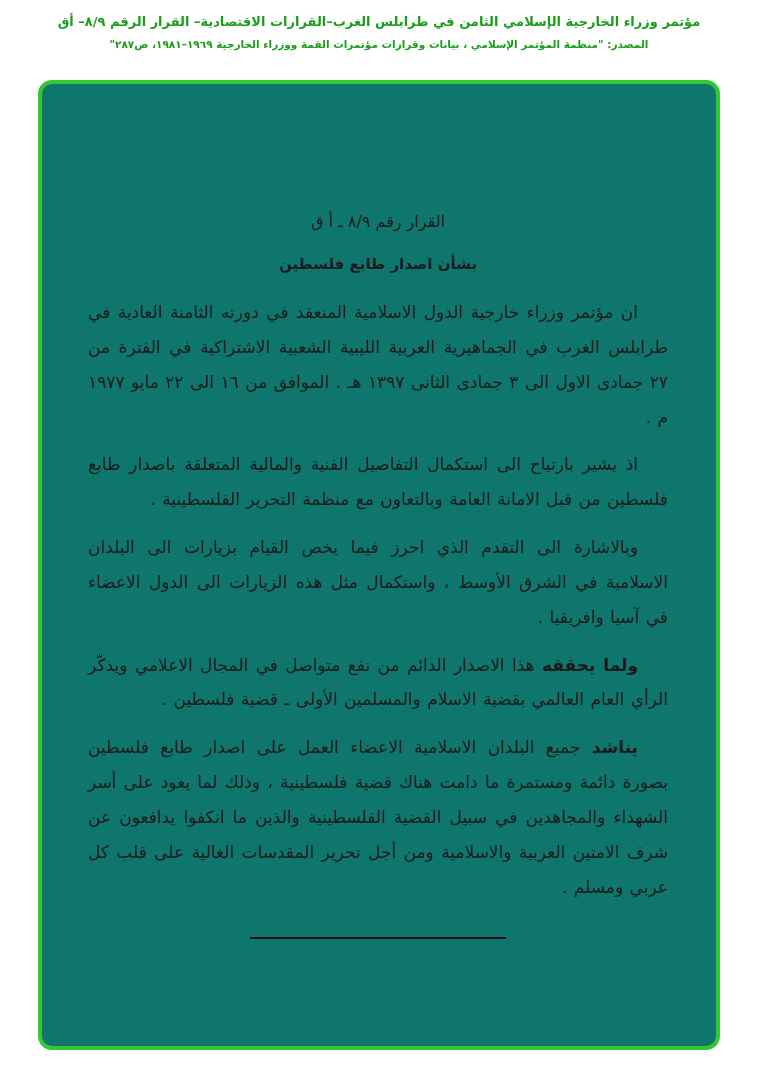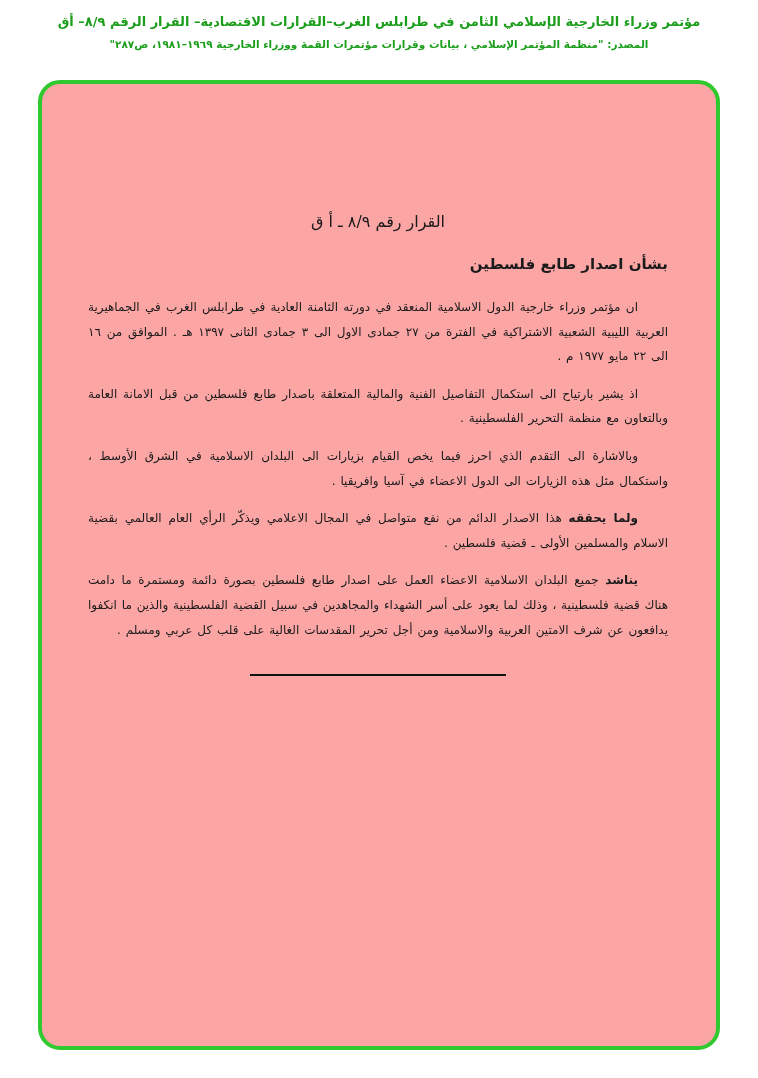--- a/index.html
+++ b/index.html
@@ -41,46 +41,47 @@
     font-size: 10.5px;
     font-weight: bold;
   }
   .green-frame {
     position: absolute;
     top: 80px;
     left: 38px;
     right: 38px;
     bottom: 28px;
     border: 4px solid var(--border-green);
-    border-radius: 22px;
-    background: #fca5a5;
+    border-radius: 14px;
+    background: #0f766e;
   }
   .doc-content {
     position: absolute;
     top: 0;
     left: 0;
     right: 0;
     padding: 128px 48px 0 46px;
     direction: rtl;
     color: #1a1a1a;
   }
   .doc-title {
     text-align: center;
     font-size: 16px;
     font-weight: normal;
     margin-bottom: 24px;
     letter-spacing: 0.5px;
   }
   .doc-subtitle {
+    text-align: center;
     font-size: 15px;
     font-weight: bold;
     margin-bottom: 22px;
   }
   .para {
-    font-size: 12px;
+    font-size: 17px;
     line-height: 2.05;
     text-align: justify;
     text-indent: 30px;
     margin-bottom: 13px;
     word-spacing: 1px;
   }
   .para .lead {
     font-weight: bold;
   }
   .divider {

